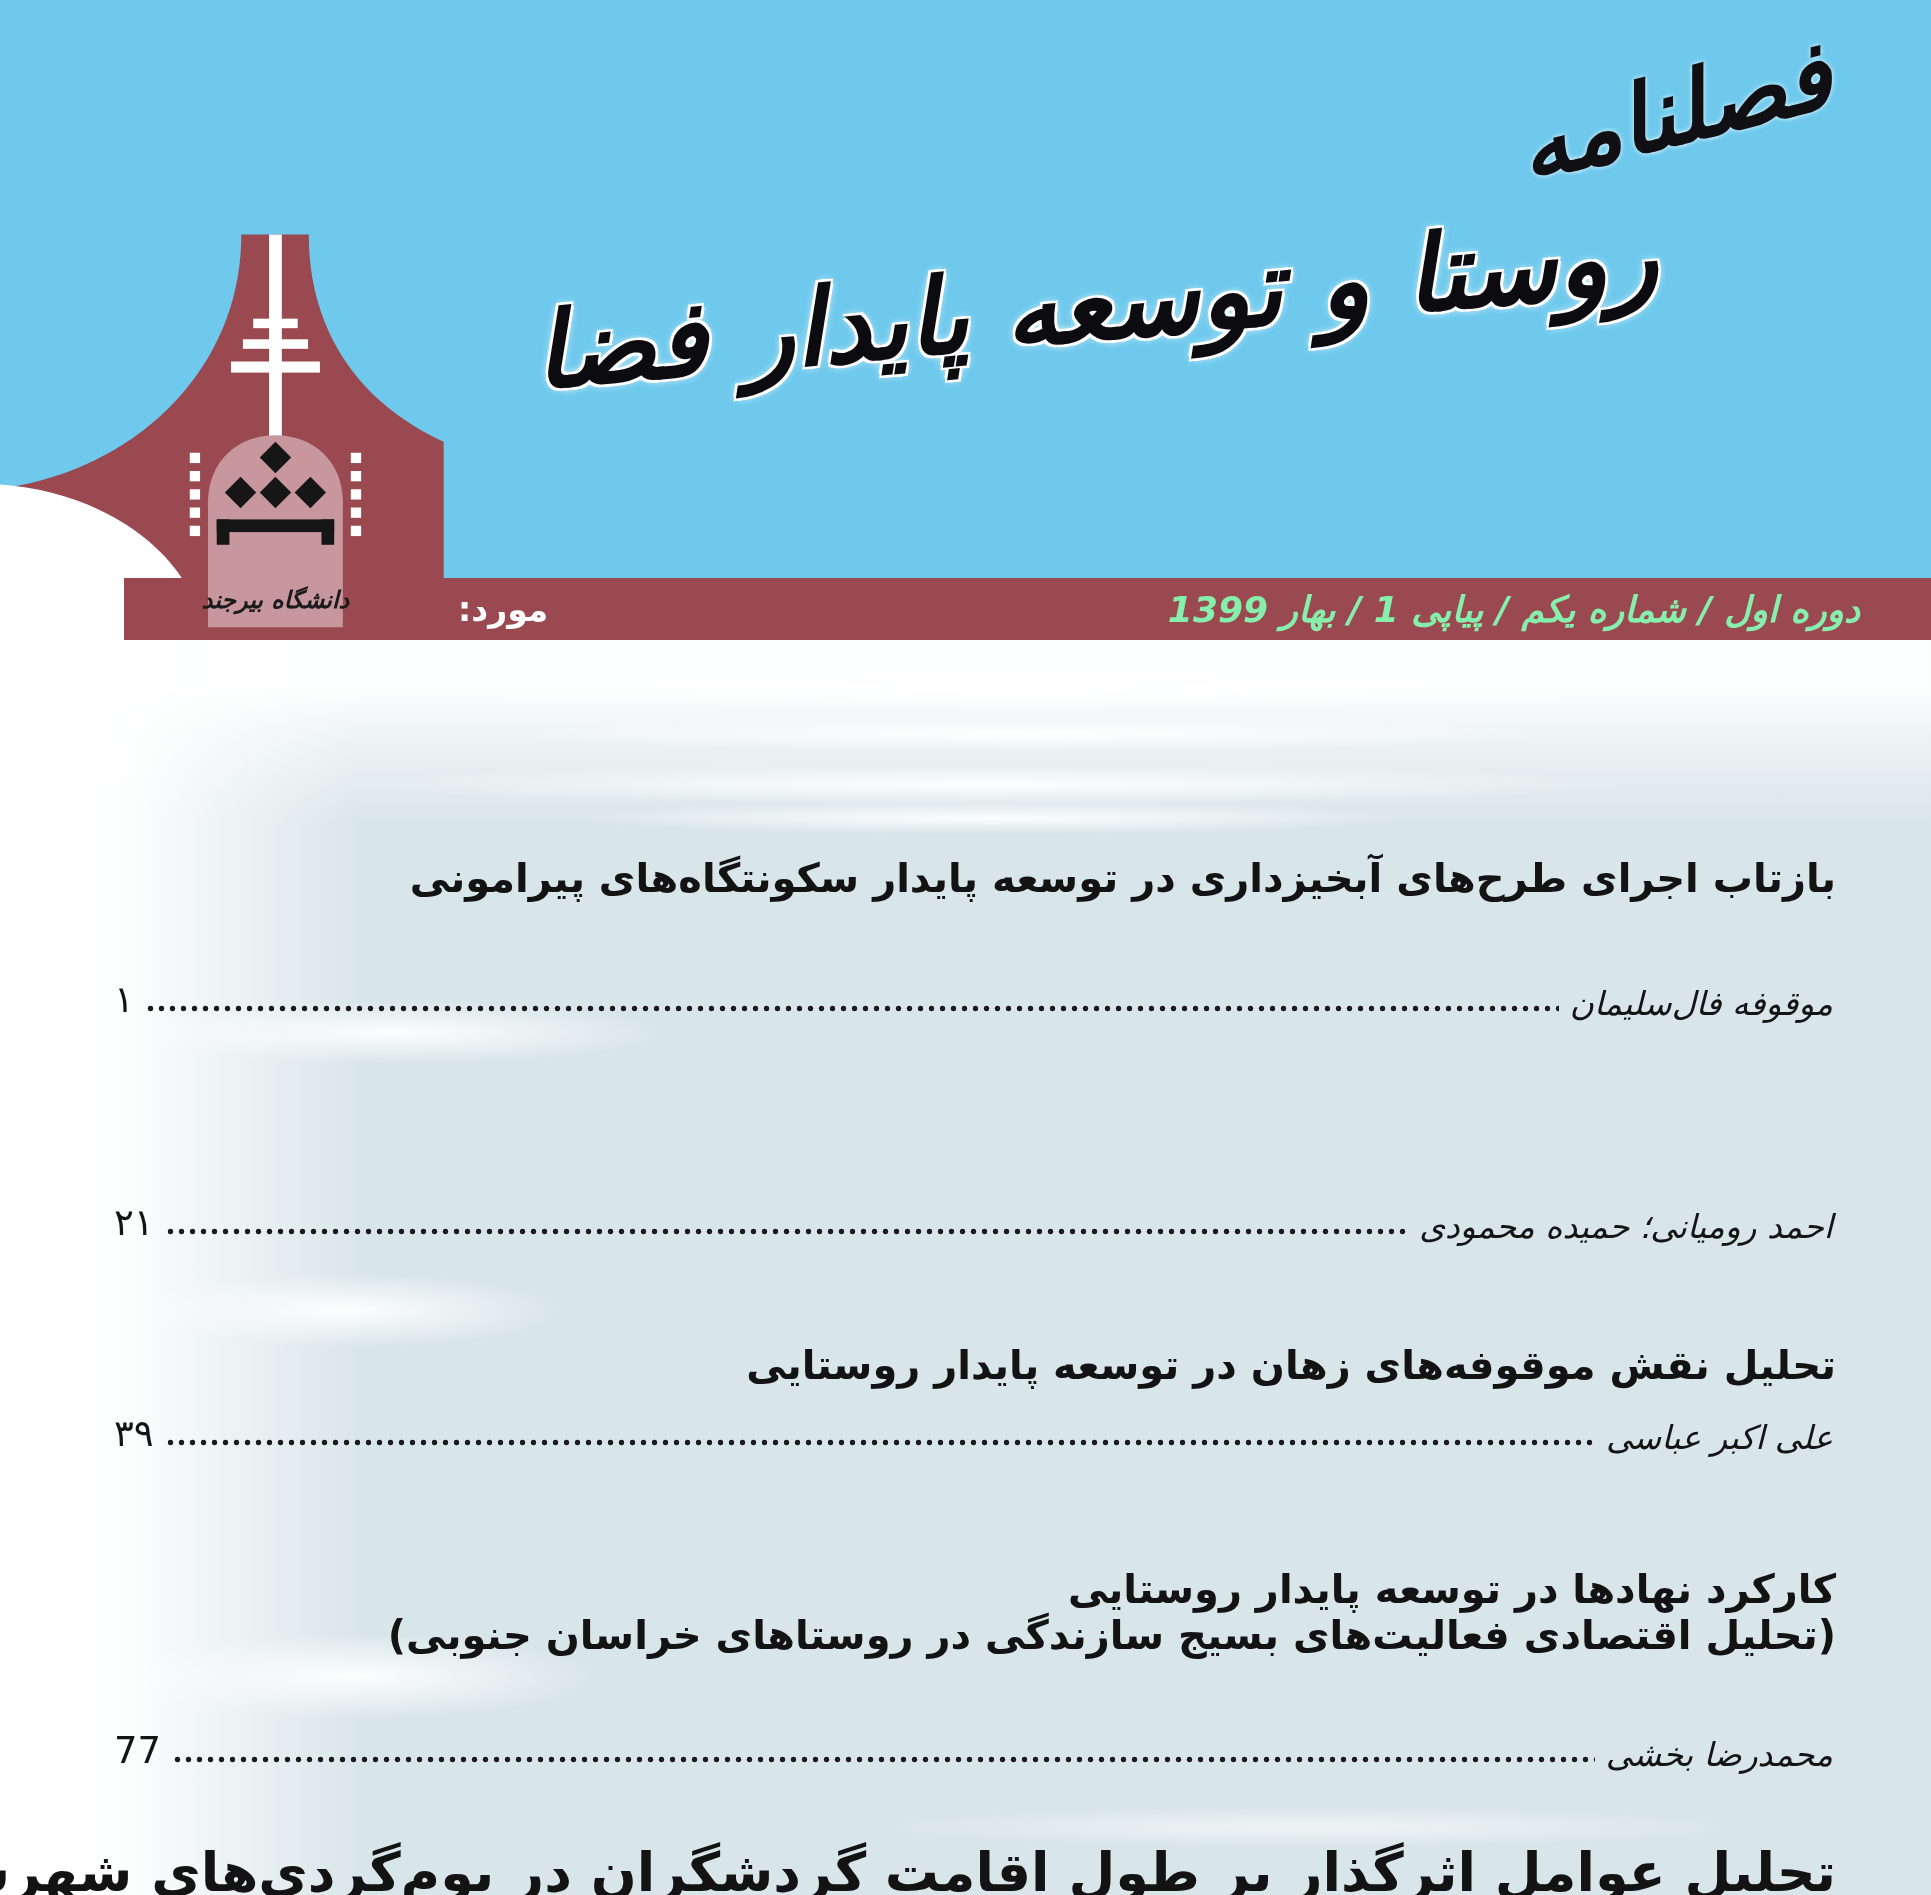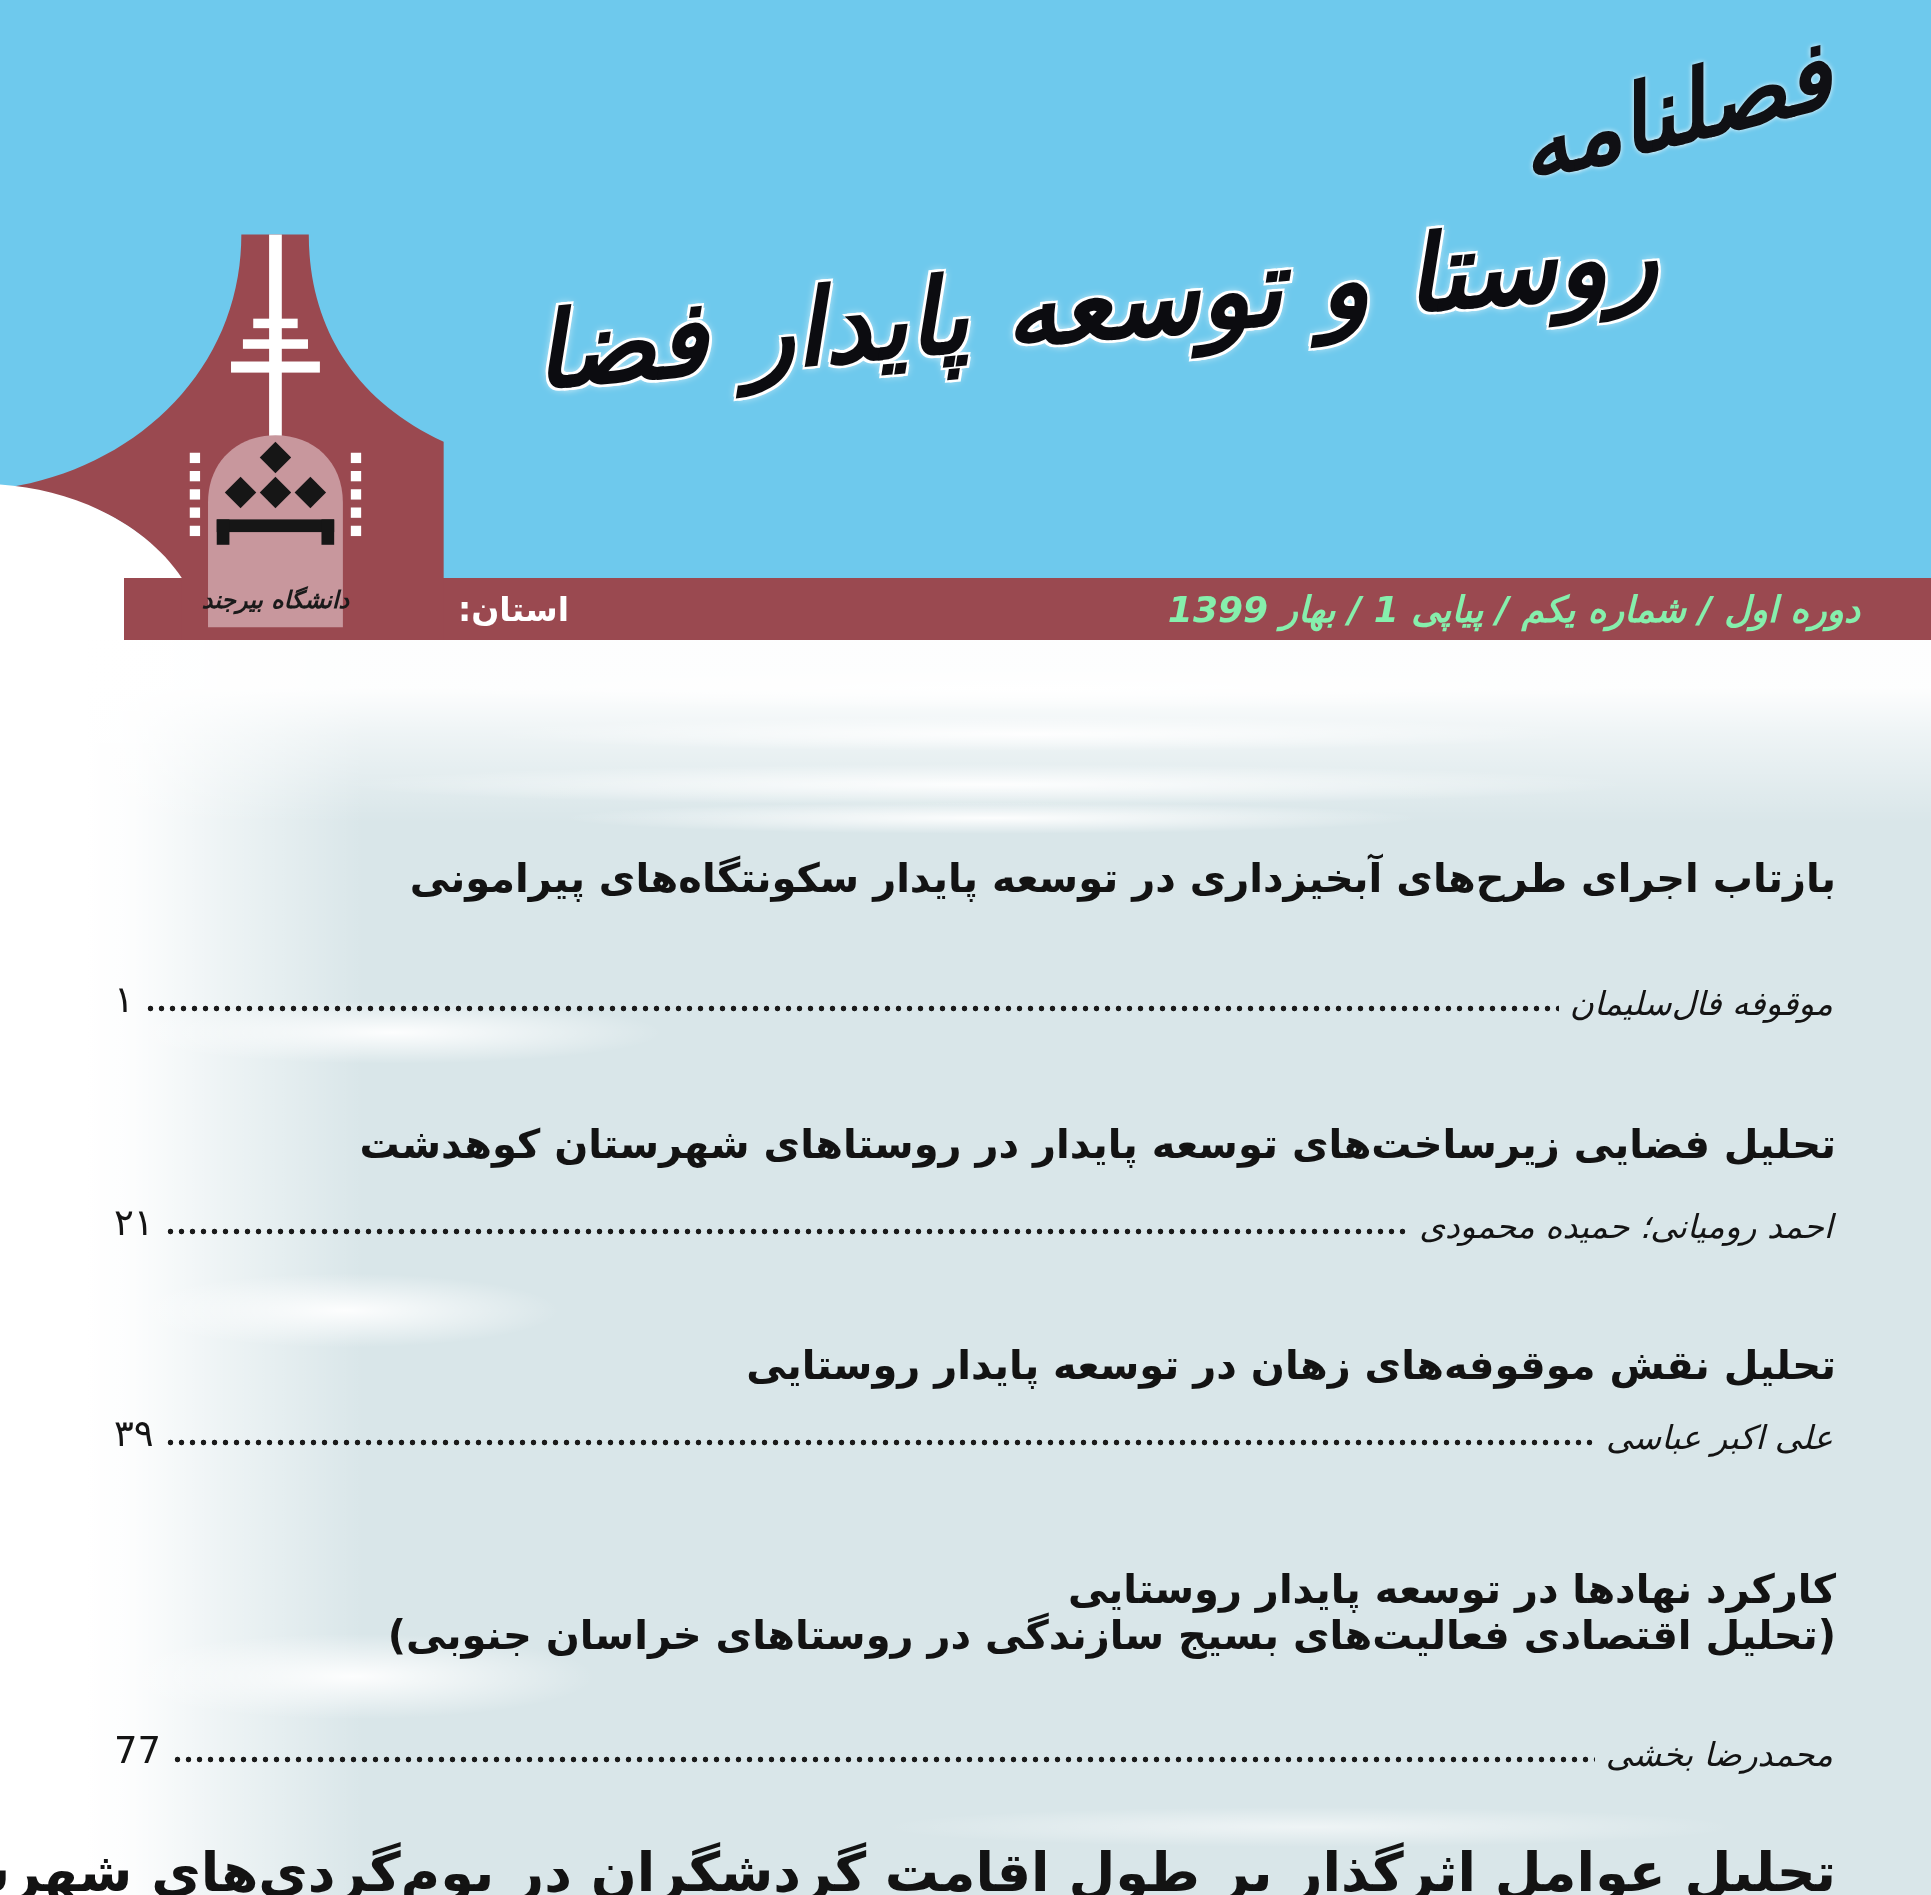--- a/index.html
+++ b/index.html
@@ -78,21 +78,21 @@
 
 <div class="cover">
 
   <div class="sky-band"></div>
 
   <div class="kicker">فصلنامه</div>
   <div class="main-title">روستا و توسعه پایدار فضا</div>
 
   <div class="issue-bar">
     <span class="issue-info">دوره اول / شماره یکم / پیاپی 1 / بهار 1399</span>
-    <span class="issn-label">استان:</span>
+    <span class="issn-label">مورد:</span>
   </div>
 
   <svg class="logo-svg" viewBox="0 0 560 518" xmlns="http://www.w3.org/2000/svg">
 
     <path fill="#9a4950" d="M305 7 H390 C390 120 445 215 560 268 L560 518 H230 L230 445 C185 368 95 332 10 326 C175 300 305 175 305 7 Z"></path>
 
     <path fill="#ffffff" d="M0 322 C95 328 185 372 230 440 L230 440 L0 440 Z"></path>
 
     <rect x="0" y="440" width="157" height="78" fill="#ffffff"></rect>
 
@@ -142,21 +142,20 @@
     <div class="streak s8"></div>
   </div>
 
   <div class="toc-title t-e1-l1">بازتاب اجرای طرح‌های آبخیزداری در توسعه پایدار سکونتگاه‌های پیرامونی</div>
   <div class="toc-meta m-e1">
     <span>موقوفه فال‌سلیمان</span>
     <span class="leader"></span>
     <span class="page-num">۱</span>
   </div>
 
-  <div class="toc-title t-e2-l1">تحلیل فضایی زیرساخت‌های توسعه پایدار در روستاهای شهرستان کوهدشت</div>
   <div class="toc-meta m-e2">
     <span>احمد رومیانی؛ حمیده محمودی</span>
     <span class="leader"></span>
     <span class="page-num">۲۱</span>
   </div>
 
   <div class="toc-title t-e3-l1">تحلیل نقش موقوفه‌های زهان در توسعه پایدار روستایی</div>
   <div class="toc-meta m-e3">
     <span>علی اکبر عباسی</span>
     <span class="leader"></span>

